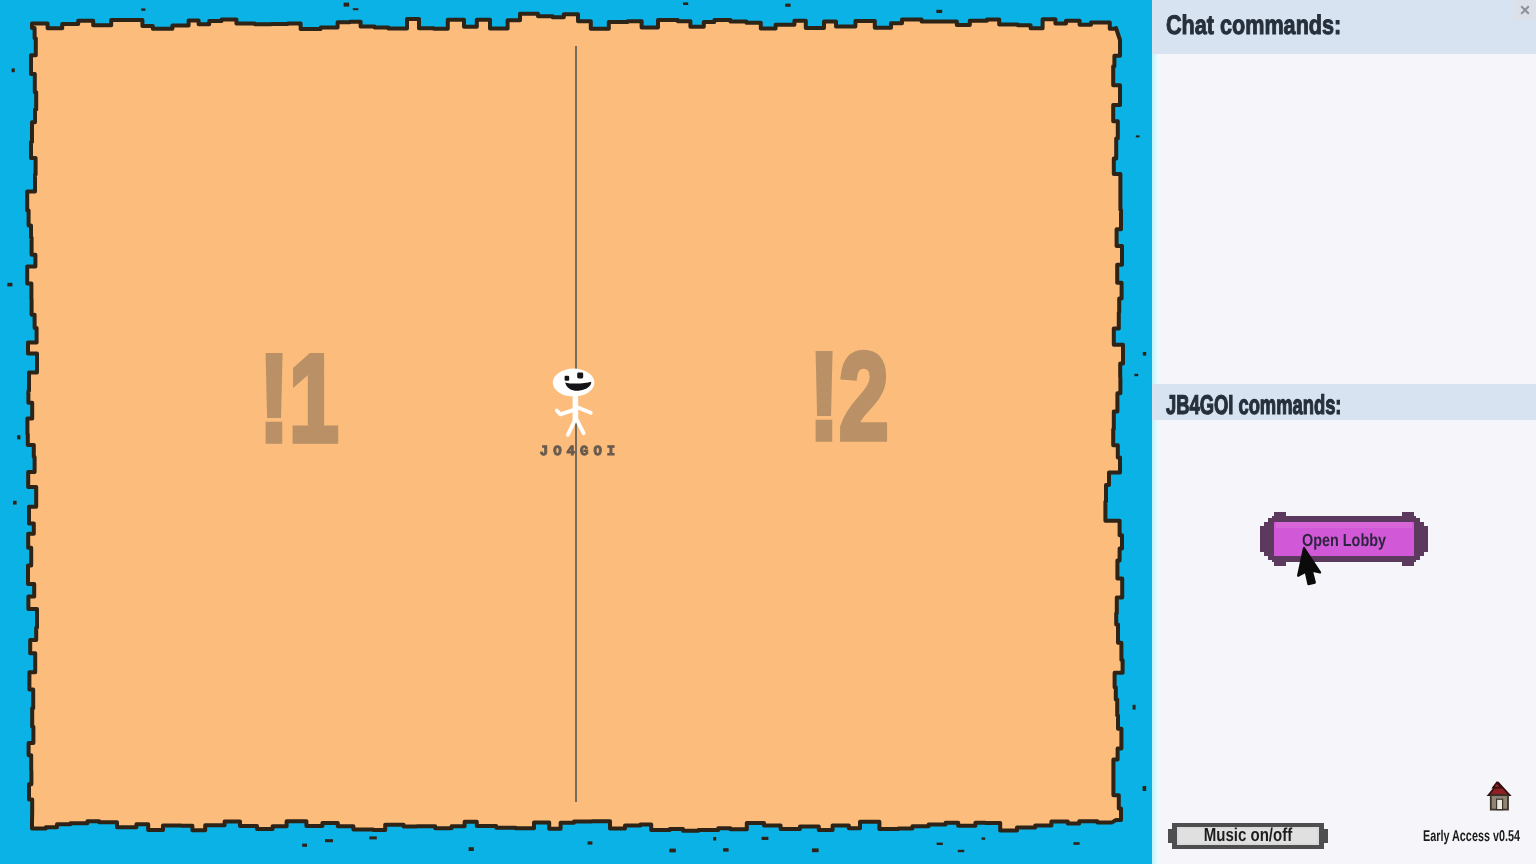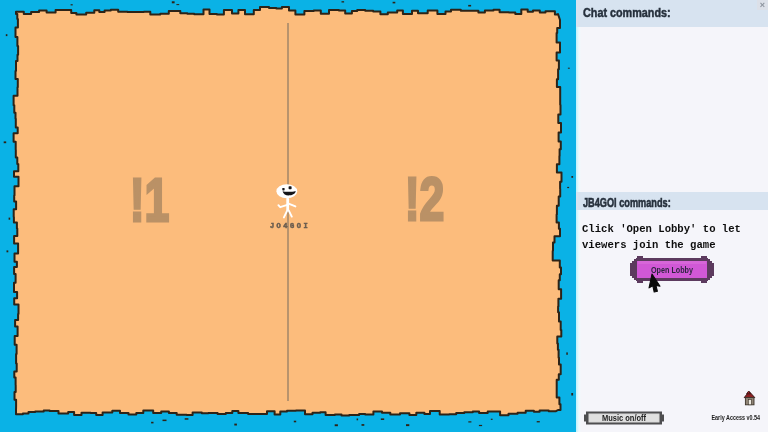--- a/index.html
+++ b/index.html
@@ -86,22 +86,20 @@
 <div class="abs" style="left:576px;top:0;width:192px;height:27px;background:#d7e3f0;"></div>
 
 <div class="abs" style="left:583px;top:4.7px;font-weight:bold;font-size:13.5px;color:#26303c;-webkit-text-stroke:0.5px #26303c;transform:scale(0.8,1);transform-origin:0 0;">Chat commands:</div>
 
 <div class="abs" style="left:757px;top:0;width:11px;height:10px;background:#dce0e8;color:#8b929c;font-size:9px;font-weight:bold;text-align:center;line-height:10px;">×</div>
 
 <div class="abs" style="left:576px;top:192px;width:192px;height:17.5px;background:#d7e3f0;"></div>
 
 <div class="abs" style="left:583px;top:194.6px;font-weight:bold;font-size:13.5px;color:#26303c;-webkit-text-stroke:0.6px #26303c;transform:scale(0.68,1);transform-origin:0 0;">JB4GOI commands:</div>
 
-<div class="abs" style="left:582px;top:222px;font-family:'Liberation Mono',monospace;font-weight:bold;font-size:10.6px;line-height:15.6px;color:#0d0d0d;white-space:pre;">Click 'Open Lobby' to let
-viewers join the game</div>
 
 <svg class="abs" style="left:626px;top:252px;" width="92" height="36" viewBox="0 0 92 36">
   <g fill="#5c3a5e">
     <rect x="6" y="9" width="80" height="17"></rect>
     <rect x="8" y="7" width="76" height="21"></rect>
     <rect x="10" y="6" width="72" height="23"></rect>
     <rect x="11" y="4" width="6" height="3"></rect>
     <rect x="75" y="4" width="6" height="3"></rect>
     <rect x="11" y="28" width="6" height="3"></rect>
     <rect x="75" y="28" width="6" height="3"></rect>

